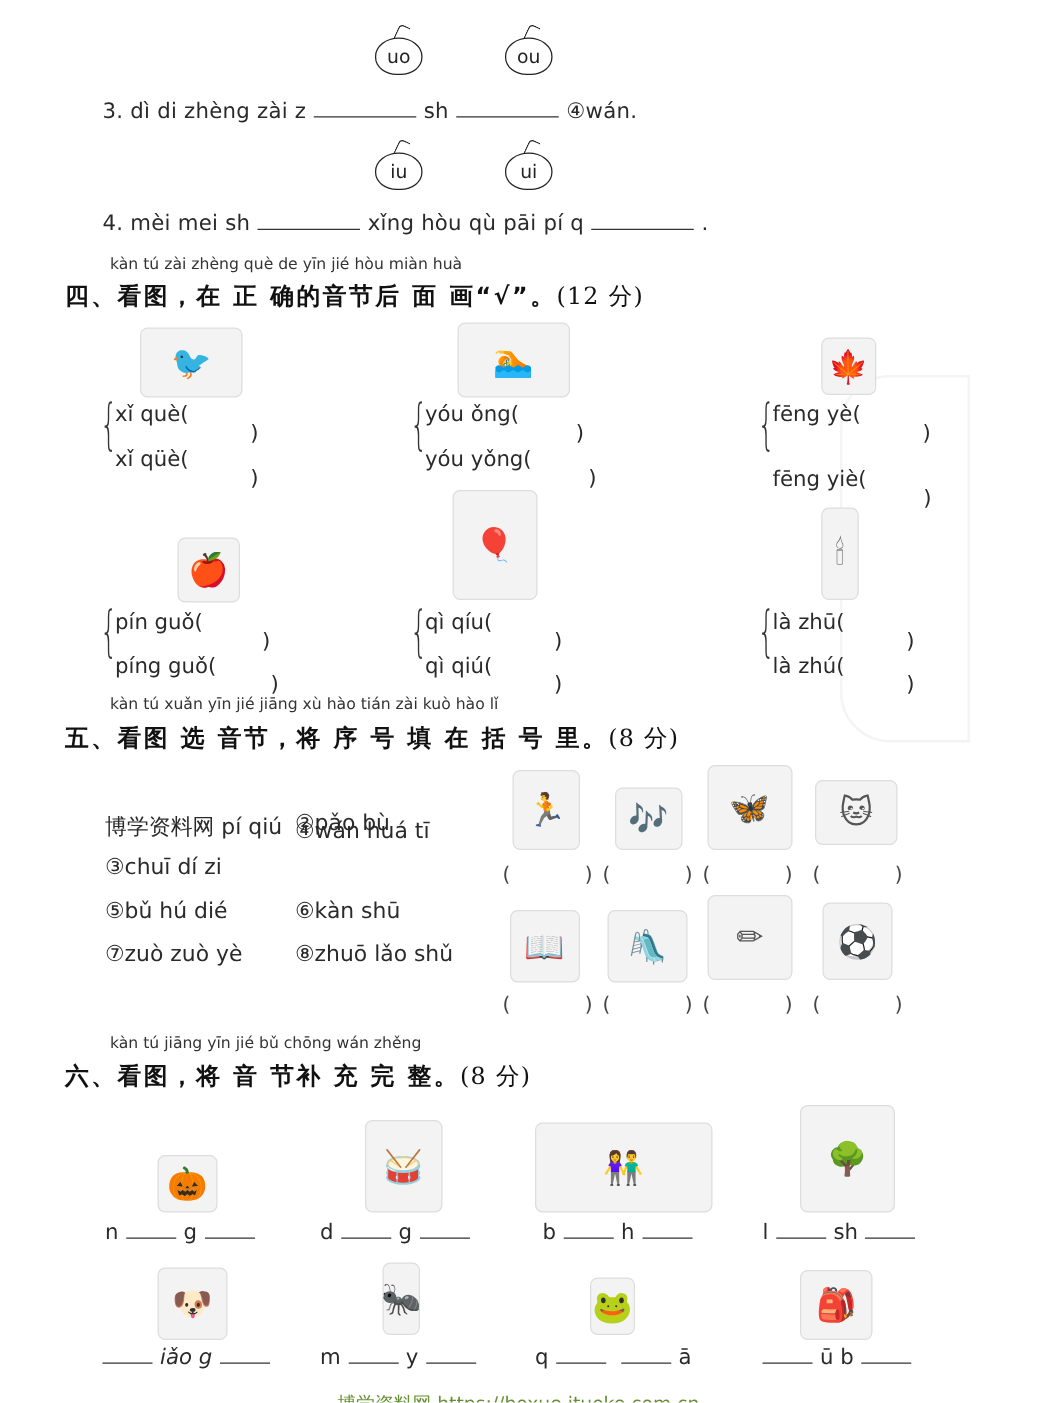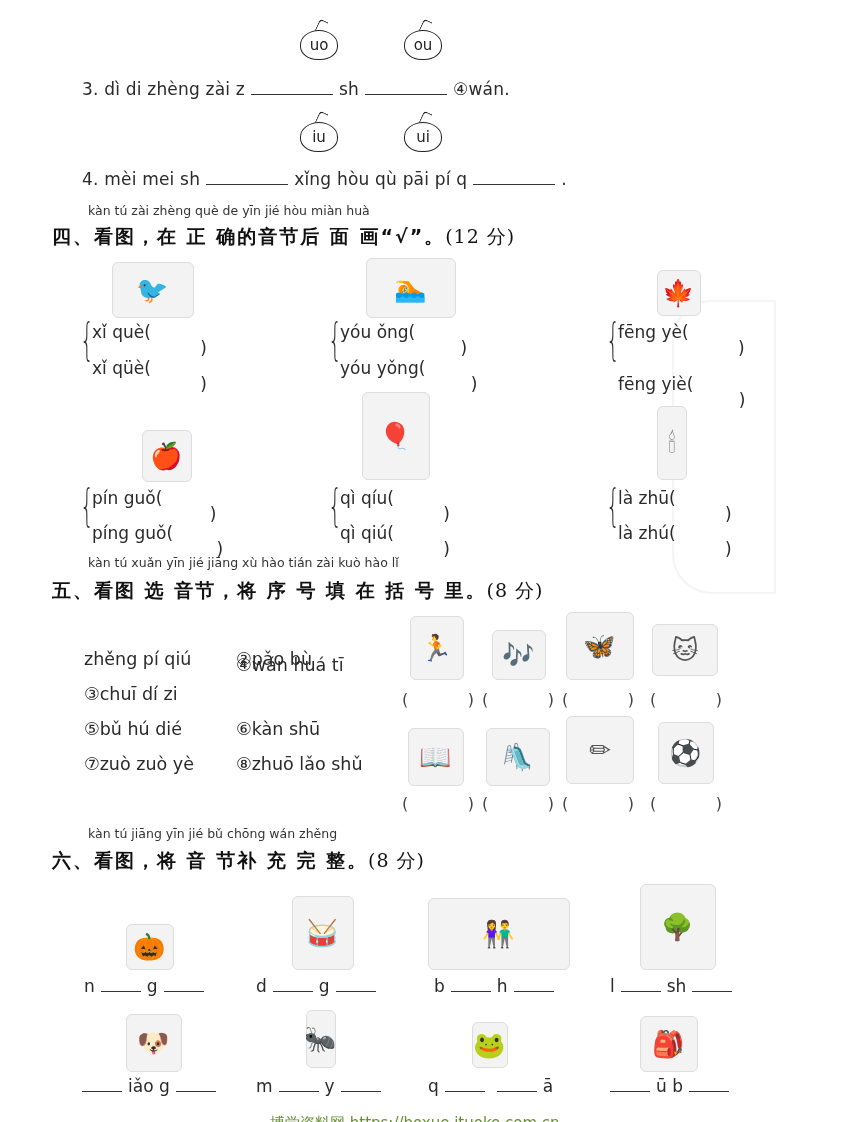--- a/index.html
+++ b/index.html
@@ -100,21 +100,21 @@
 
 <div class="brace" style="left:606px;top:484px;">{</div>
 <div class="opt" style="left:618px;top:488px;"><span>là zhū(</span><span class="paren" style="width:56px;"></span></div>
 <div class="opt" style="left:618px;top:523px;text-align:center;"><span>là zhú(</span><span class="paren" style="width:56px;"></span></div>
 
 <div class="abs hdr-py" style="left:88px;top:555px;">kàn tú xuǎn yīn jié   jiāng xù hào tián zài kuò hào  lǐ</div>
 <div class="abs hdr" style="left:52px;top:578px;">
   <span>五、看图 选 音节，将 序 号 填 在 括 号 里。</span><span class="score">(8 分)</span>
 </div>
 
-<div class="choice" style="left:84px;top:649px;">zhěng pí qiú</div>
+<div class="choice" style="left:84px;top:649px;">博学资料网 pí qiú</div>
 <div class="choice" style="left:236px;top:649px;">②pǎo bù</div>
 <div class="choice" style="left:84px;top:684px;">③chuī dí zi</div>
 <div class="choice" style="left:236px;top:655px;">④wán huá tī</div>
 <div class="choice" style="left:84px;top:719px;">⑤bǔ hú dié</div>
 <div class="choice" style="left:236px;top:719px;">⑥kàn shū</div>
 <div class="choice" style="left:84px;top:754px;">⑦zuò zuò yè</div>
 <div class="choice" style="left:236px;top:754px;">⑧zhuō lǎo shǔ</div>
 
 <div class="pic" style="left:410px;top:616px;width:52px;height:62px;">
     <span>🏃</span>
@@ -205,18 +205,18 @@
 <div class="pic" style="left:306px;top:1010px;width:28px;height:56px;">
     <span>🐜</span>
   </div>
 <div class="pic" style="left:472px;top:1022px;width:34px;height:44px;">
     <span>🐸</span>
   </div>
 <div class="pic" style="left:640px;top:1016px;width:56px;height:54px;">
     <span>🎒</span>
   </div>
 
-<div class="fill" style="left:82px;top:1076px;"><span class="blank" style="width:40px;margin-left:0;"></span><span>iǎo g</span><span class="blank" style="width:40px;"></span></div>
+<div class="fill" style="left:82px;top:1076px;font-style:italic;"><span class="blank" style="width:40px;margin-left:0;"></span><span>iǎo g</span><span class="blank" style="width:40px;"></span></div>
 <div class="fill" style="left:256px;top:1076px;"><span>m</span><span class="blank" style="width:40px;"></span><span>y</span><span class="blank" style="width:40px;"></span></div>
 <div class="fill" style="left:428px;top:1076px;"><span>q</span><span class="blank" style="width:40px;"></span><span class="blank" style="width:40px;"></span><span>ā</span></div>
 <div class="fill" style="left:610px;top:1076px;"><span class="blank" style="width:40px;margin-left:0;"></span><span>ū b</span><span class="blank" style="width:40px;"></span></div>
 
 <div class="wm" style="left:270px;top:1070px;">博学资料网 https://boxue.ituoke.com.cn</div>
 
 </body></html>

